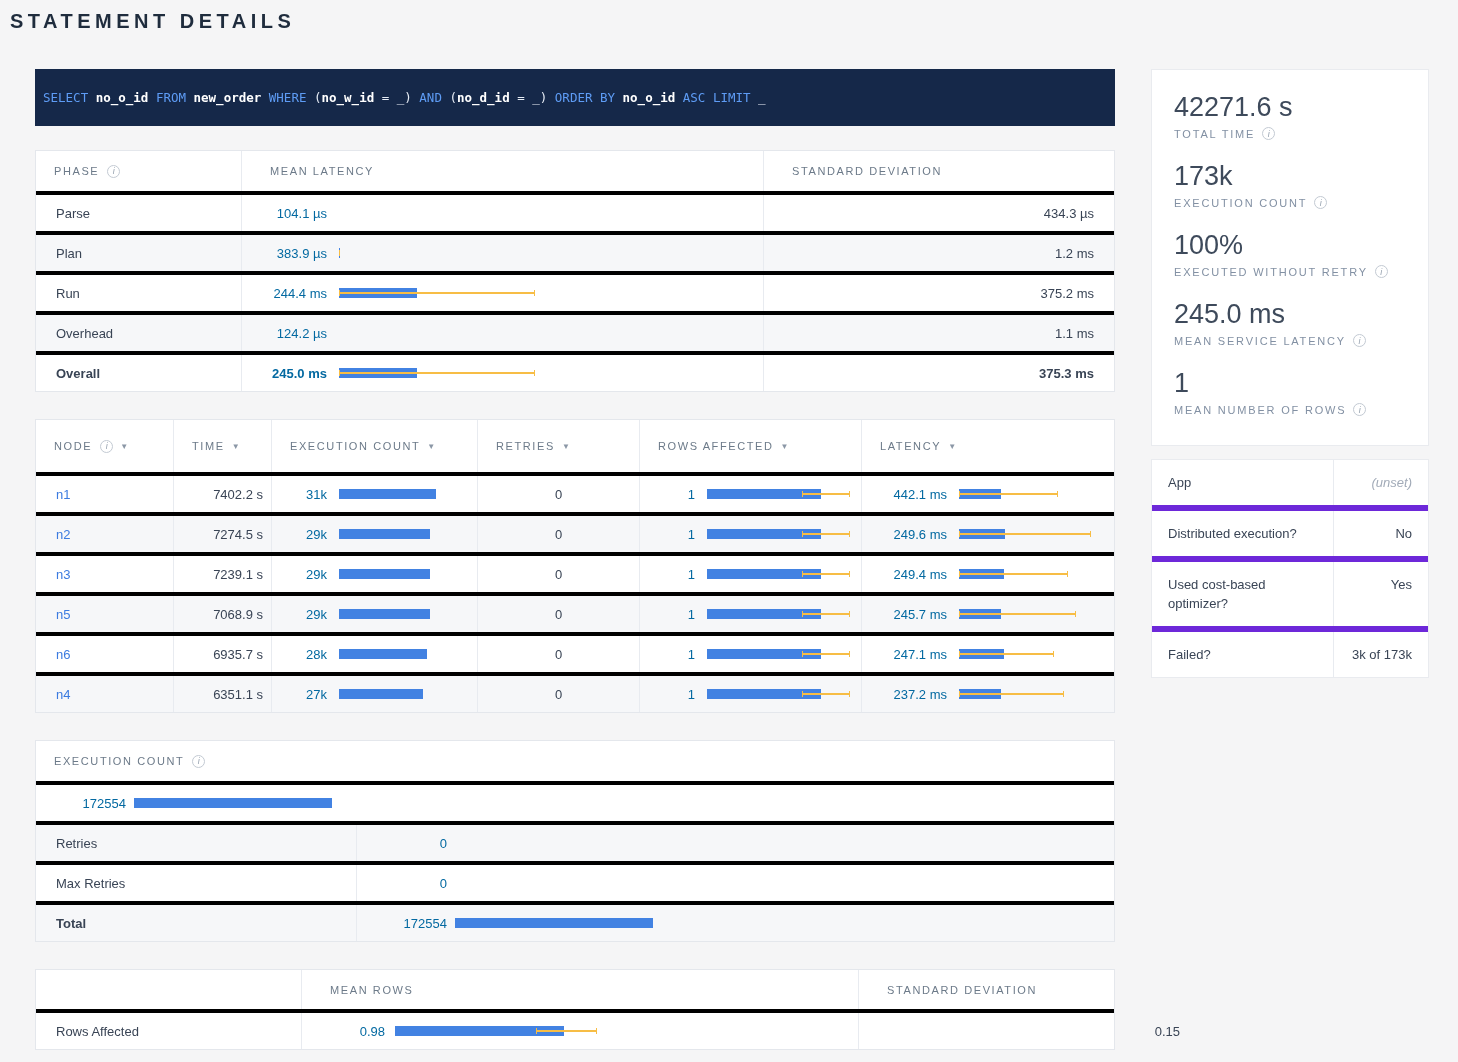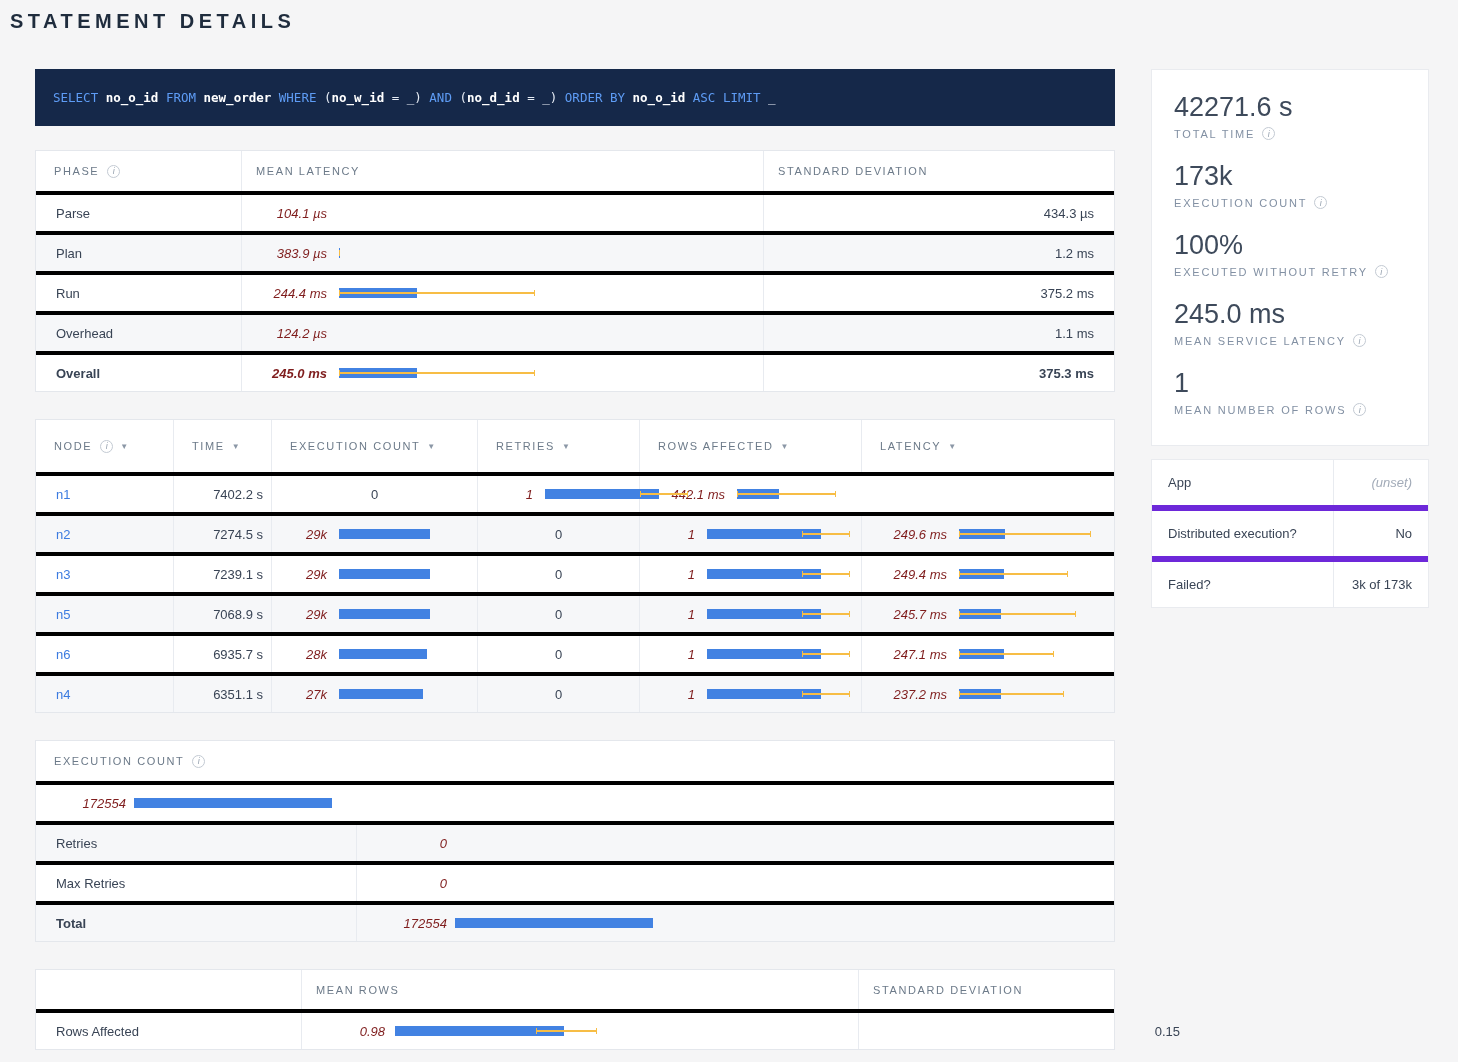--- a/index.html
+++ b/index.html
@@ -15,21 +15,21 @@
     font-size: 20px; font-weight: 700; letter-spacing: 4.5px;
     color: #1f2c3d;
   }
   .layout { display: flex; padding-left: 35px; gap: 36px; align-items: flex-start; }
   .main-col { width: 1080px; }
   .side-col { width: 278px; }
 
   
   .sql-box {
     width: 100%; height: 57px; background: #152849;
-    display: flex; align-items: center; padding: 0 18px;
+    display: flex; align-items: center; padding: 0 8px;
     margin-bottom: 24px;
   }
   .sql-text {
     font-family: "DejaVu Sans Mono", monospace;
     font-size: 12.5px; white-space: pre-wrap;
   }
   .tok-kw { color: #5e9cf5; }
   .tok-id { color: #ffffff; font-weight: bold; }
   .tok-op { color: #e6ecf5; }
 
@@ -37,21 +37,21 @@
   .tbl { background: #fff; border: 1px solid #e4e7ec; width: 100%; margin-bottom: 27px; }
   .hc, .bc { display: flex; align-items: center; min-width: 0; }
   .hc {
     font-size: 11px; letter-spacing: 1.6px; color: #6c7a89;
     text-transform: uppercase; padding-left: 18px;
   }
   .brow { border-top: 4px solid #000000; }
   .prow > * + *, .nrow > * + *, .erow > * + *, .rrow > * + * { border-left: 1px solid #e8ebf0; }
   .zebra > .brow:nth-child(even) { background: #f6f7f9; }
 
-  .val { text-align: right; color: #7f1d1d; flex: none; font-style: italic; }
+  .val { text-align: right; color: #0369a1; flex: none; }
   .barwrap { position: relative; height: 10px; flex: none; margin-left: 12px; }
   .fill { position: absolute; left: 0; top: 0; height: 10px; background: #4282e2; }
   .dev { position: absolute; top: 4px; height: 2px; background: #f7bd45; }
   .dev::before, .dev::after { content: ""; position: absolute; top: -2px; width: 1px; height: 6px; background: #f7bd45; }
   .dev::before { left: 0; } .dev::after { right: 0; }
 
   .info-icon {
     display: inline-flex; align-items: center; justify-content: center;
     width: 13px; height: 13px; border: 1px solid #c3cad3; border-radius: 50%;
     color: #9aa5b2; font-size: 9px; font-style: italic; letter-spacing: 0;
@@ -59,21 +59,21 @@
   }
   .sort { font-size: 8px; color: #8b97a6; margin-left: 7px; letter-spacing: 0; }
 
   
   .prow { display: grid; grid-template-columns: 205px 522px 351px; height: 40px; }
   .phase-tbl .thead.prow { height: 40px; }
   .phase-name { padding-left: 20px; }
   .w85 { width: 85px; }
   .w200 { width: 200px; }
   .std { justify-content: flex-end; padding-right: 20px; }
-  .hc.right-pad { padding-left: 14px; }
+  .hc.right-pad { padding-left: 28px; }
   .bold-row .bc, .bold-row .val { font-weight: bold; }
 
   
   .nrow { display: grid; grid-template-columns: 137px 98px 206px 162px 222px 253px; height: 40px; }
   .node-tbl .thead.nrow { height: 52px; }
   .node-cell { padding-left: 20px; }
   .node-cell a { color: #3b7be0; text-decoration: none; cursor: pointer; }
   .time-cell { justify-content: flex-end; padding-right: 8px; }
   .w55 { width: 55px; }
   .w100 { width: 100px; }
@@ -226,20 +226,26 @@
             <span>LATENCY</span>
             <span class="sort">▼</span>
           </div>
         </div>
         <div class="zebra">
           <div class="nrow brow">
             <div class="bc node-cell">
                 <a>n1</a>
               </div>
             <div class="bc time-cell">7402.2 s</div>
+            <div class="bc">
+              <span class="val w55">31k</span>
+              <span class="barwrap w100">
+                  <span class="fill" style="width: 97%;"></span>
+                </span>
+            </div>
             <div class="bc retries-cell">0</div>
             <div class="bc">
               <span class="val w55">1</span>
               <span class="barwrap w150">
                   <span class="fill" style="width: 76%;"></span>
                   <span class="dev" style="left: 63%; width: 32%;"></span>
                 </span>
             </div>
             <div class="bc">
               <span class="val w85">442.1 ms</span>
@@ -500,19 +506,23 @@
       <div class="details-card">
         <div class="drow">
           <div class="dcell">App</div>
           <div class="dcell right muted-italic">(unset)</div>
         </div>
         <div class="drow">
           <div class="dcell">Distributed execution?</div>
           <div class="dcell right">No</div>
         </div>
         <div class="drow">
+          <div class="dcell">Used cost-based optimizer?</div>
+          <div class="dcell right">Yes</div>
+        </div>
+        <div class="drow">
           <div class="dcell">Failed?</div>
           <div class="dcell right">3k of 173k</div>
         </div>
       </div>
     </div>
   </div>
 </div>
 
 </body></html>

